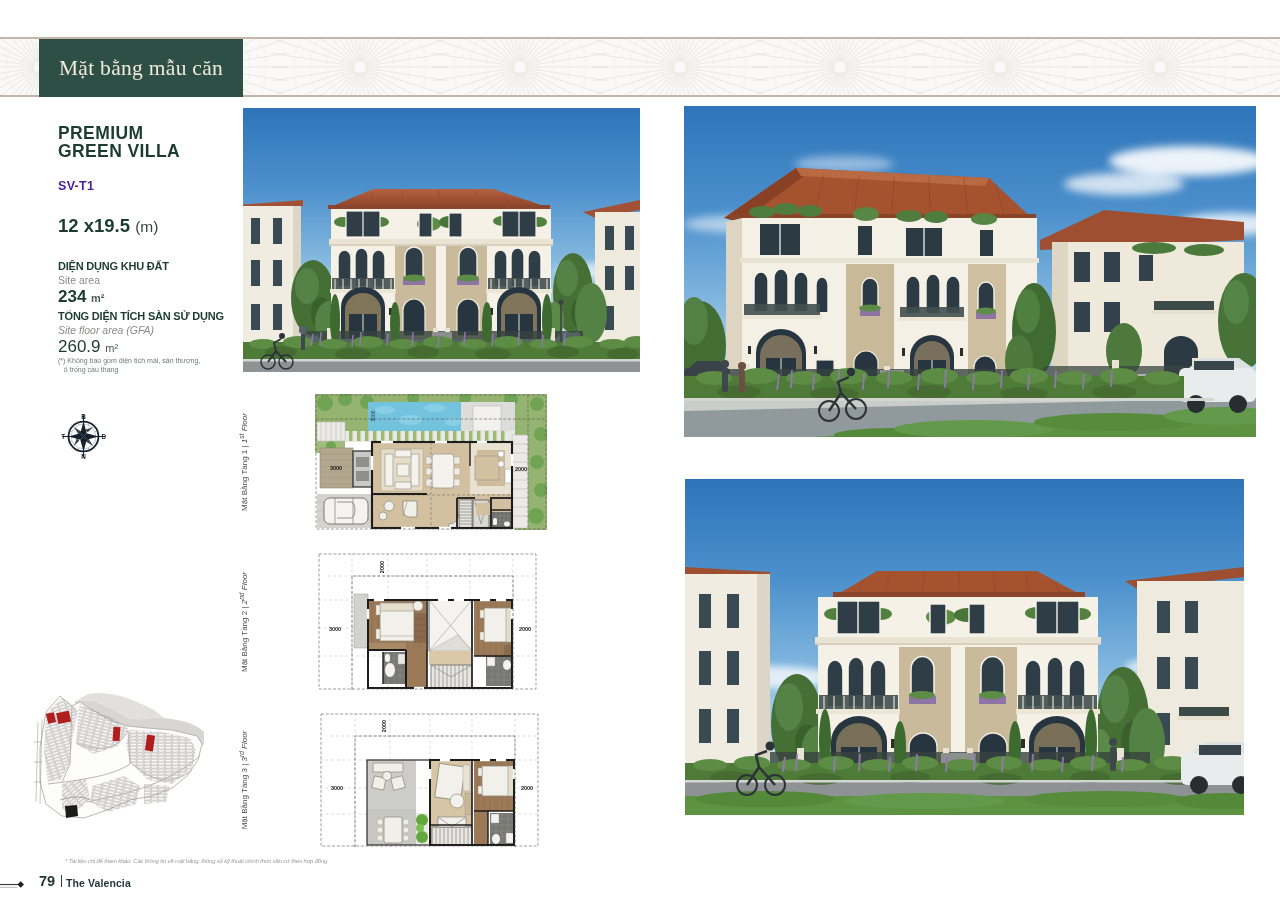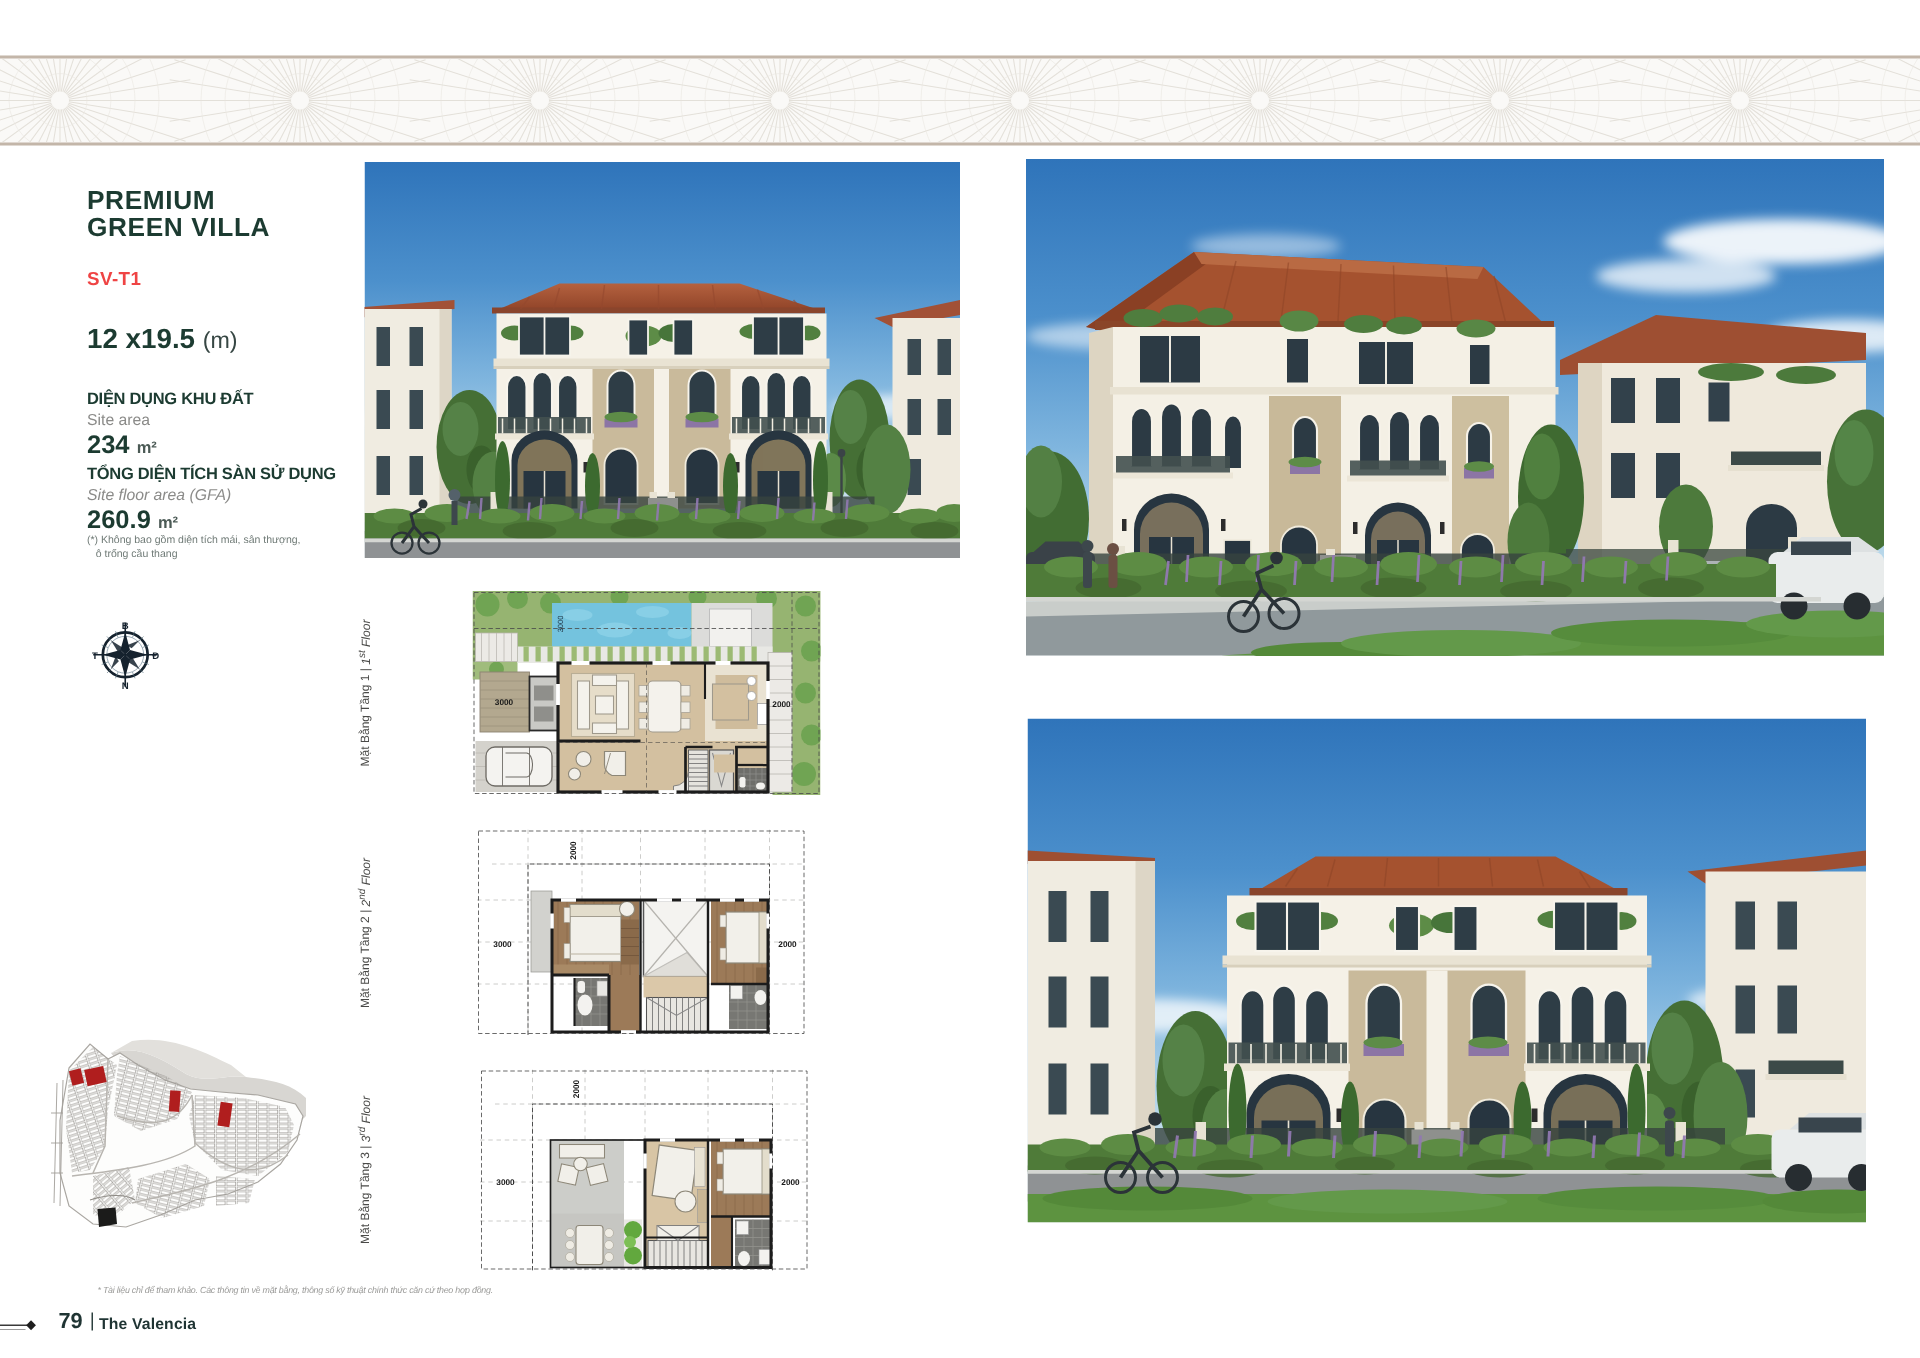--- a/index.html
+++ b/index.html
@@ -72,34 +72,37 @@
         <use href="#flw" x="280" y="0"></use>
       <use href="#flw" x="440" y="0"></use>
         <use href="#flw" x="600" y="0"></use>
         <use href="#flw" x="760" y="0"></use>
       <use href="#flw" x="920" y="0"></use>
         <use href="#flw" x="1080" y="0"></use>
         <use href="#flw" x="1240" y="0"></use>
     </svg>
   </div>
 
+  <div class="abs" style="left:39px;top:39px;width:204px;height:58px;background:#2e4f45;display:flex;align-items:center;justify-content:center;">
+    <span style="font-family:'Liberation Serif',serif;font-size:21.5px;color:#efeadb;letter-spacing:.3px;">Mặt bằng mẫu căn</span>
+  </div>
 
   <div class="abs dkgreen" style="left:58px;top:124px;font-size:17.5px;font-weight:bold;letter-spacing:.4px;line-height:18px;">PREMIUM<br>GREEN VILLA</div>
 
-  <div class="abs" style="left:58px;top:179px;font-size:12.5px;font-weight:bold;color:#ef4444;letter-spacing:.3px;">SV-T1</div>
+  <div class="abs" style="left:58px;top:179px;font-size:12.5px;font-weight:bold;color:#4c1d95;letter-spacing:.3px;">SV-T1</div>
 
   <div class="abs dkgreen" style="left:58px;top:215px;font-size:18.5px;font-weight:bold;">12 x19.5 <span style="font-weight:normal;font-size:15.5px;color:#374744;">(m)</span></div>
 
   <div class="abs dkgreen" style="left:58px;top:260px;font-size:11px;font-weight:bold;letter-spacing:-.2px;">DIỆN DỤNG KHU ĐẤT</div>
   <div class="abs" style="left:58px;top:274px;font-size:10.5px;color:#8b8b89;">Site area</div>
   <div class="abs dkgreen" style="left:58px;top:287px;font-size:17px;font-weight:bold;">234 <span style="font-size:11px;color:#4b5a55;">m²</span></div>
 
   <div class="abs dkgreen" style="left:58px;top:310px;font-size:11px;font-weight:bold;letter-spacing:-.2px;">TỔNG DIỆN TÍCH SÀN SỬ DỤNG</div>
   <div class="abs" style="left:58px;top:324px;font-size:10.5px;font-style:italic;color:#8b8b89;">Site floor area (GFA)</div>
-  <div class="abs dkgreen" style="left:58px;top:337px;font-size:17px;font-weight:bold;">260.9 <span style="font-size:11px;color:#4b5a55;">m²</span></div>
+  <div class="abs dkgreen" style="left:58px;top:337px;font-size:17px;font-weight:normal;">260.9 <span style="font-size:11px;color:#4b5a55;">m²</span></div>
 
   <div class="abs" style="left:58px;top:356px;font-size:7px;color:#6f7a76;line-height:9px;">(*) Không bao gồm diện tích mái, sân thượng,<br>&nbsp;&nbsp;&nbsp;ô trống cầu thang</div>
 
   <div class="abs" style="left:60px;top:413px;">
     <svg width="47" height="47" viewBox="0 0 44 44">
       <g stroke="#15222e" fill="none">
         <circle cx="22" cy="22" r="14" stroke-width="1.7"></circle>
         <circle cx="22" cy="22" r="11.5" stroke-width=".5" stroke="#8699a8"></circle>
         <line x1="22" y1="2" x2="22" y2="42" stroke-width="1"></line>
         <line x1="2" y1="22" x2="42" y2="22" stroke-width="1"></line>

